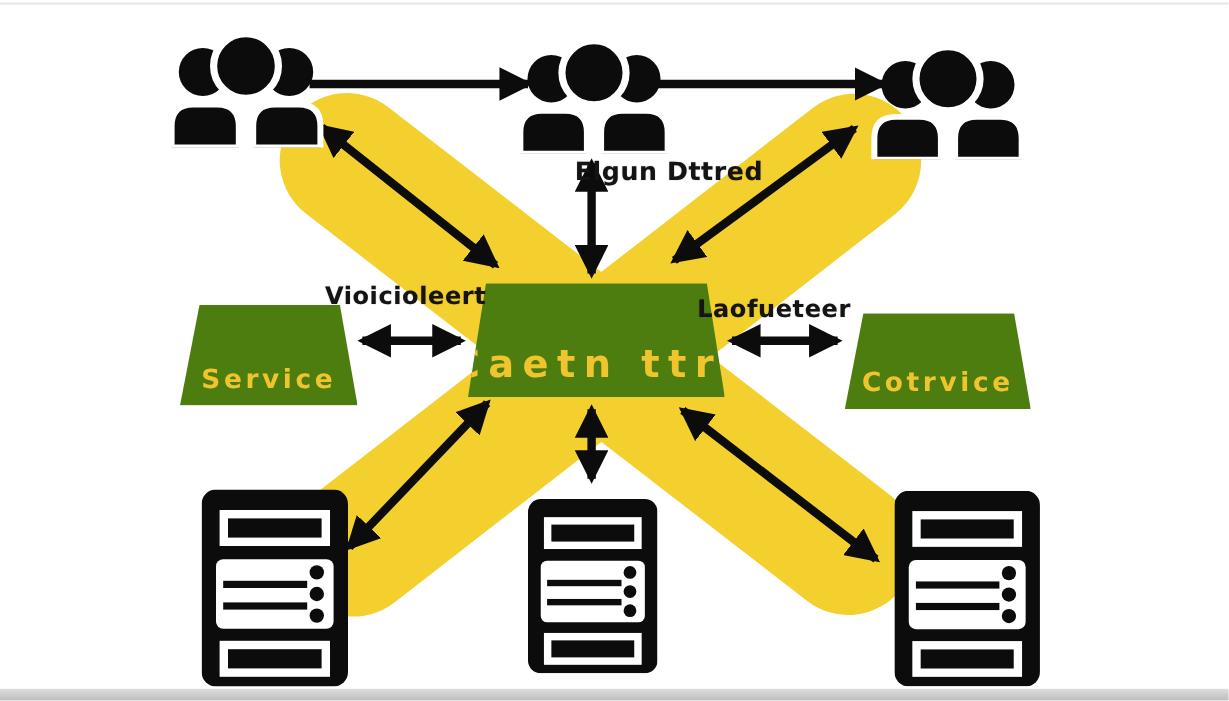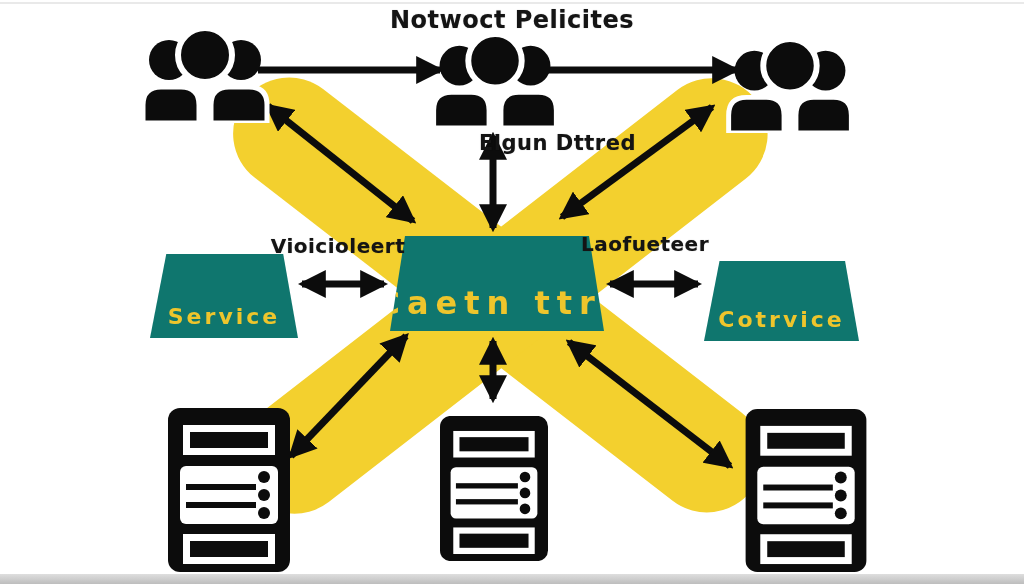--- a/index.html
+++ b/index.html
@@ -19,39 +19,39 @@
 
   .icon { position:absolute; z-index:4; }
   .users-left   { left:140px; top:27px;  width:130px; height:96px; }
   .users-center { left:430px; top:33px;  width:130px; height:95px; }
   .users-right  { left:725px; top:38px;  width:130px; height:95px; }
   .server-left   { left:168px; top:408px; width:122px; height:164px; }
   .server-center { left:440px; top:407px; width:108px; height:163px; }
   .server-right  { left:745px; top:409px; width:122px; height:163px; }
 
   
-  .trap { position:absolute; background:#0f766e; display:flex; align-items:flex-end; justify-content:center; z-index:4; }
+  .trap { position:absolute; background:#4d7c0f; display:flex; align-items:flex-end; justify-content:center; z-index:4; }
   .trap span { font-weight:800; color:#eec52c; white-space:nowrap; }
   .trap-center { left:390px; top:236px; width:214px; height:95px;
                  clip-path:polygon(7% 0, 93% 0, 100% 100%, 0 100%); }
   .trap-center span { font-size:32px; letter-spacing:7px; padding-bottom:9px; padding-left:7px; }
   .trap-left { left:150px; top:254px; width:148px; height:84px;
                clip-path:polygon(11% 0, 90% 0, 100% 100%, 0 100%); }
   .trap-left span { font-size:22px; letter-spacing:3px; padding-bottom:9px; }
   .trap-right { left:704px; top:261px; width:155px; height:80px;
                 clip-path:polygon(10% 0, 91% 0, 100% 100%, 0 100%); }
   .trap-right span { font-size:22px; letter-spacing:3px; padding-bottom:9px; }
 
   
   .lbl { position:absolute; font-weight:800; color:#141414; white-space:nowrap; z-index:5;
          letter-spacing:0.5px; text-shadow:0 0 1px rgba(0,0,0,0.35); }
   .lbl-title { left:512px; top:6px;  transform:translateX(-50%); font-size:24px; }
   .lbl-elgun { left:479px; top:131px; font-size:21px; }
   .lbl-vio   { left:338px; top:234px; transform:translateX(-50%); font-size:20px; }
-  .lbl-lao   { left:645px; top:232px; transform:translateX(-50%); font-size:20px; }
+  .lbl-lao   { left:645px; top:245px; transform:translateX(-50%); font-size:20px; }
   .lbl-netl  { left:310px; top:332px; transform:translateX(-50%); font-size:21px; }
   .lbl-netr  { left:677px; top:334px; transform:translateX(-50%); font-size:21px; }
 
   .bottom-bar { position:absolute; left:0; right:0; bottom:0; height:10px;
                 background:linear-gradient(#dedede,#bdbdbd); z-index:6; }
 </style>
 </head>
 <body>
 
 <div class="canvas">
@@ -129,19 +129,18 @@
   <svg class="icon server-left" viewBox="0 0 122 164">
       <use href="#sym-server"></use>
     </svg>
   <svg class="icon server-center" viewBox="0 0 122 164">
       <use href="#sym-server"></use>
     </svg>
   <svg class="icon server-right" viewBox="0 0 122 164">
       <use href="#sym-server"></use>
     </svg>
 
-  <div class="lbl lbl-title">Notwoct Pelicites</div>
   <div class="lbl lbl-elgun">Elgun Dttred</div>
   <div class="lbl lbl-vio">Vioicioleert</div>
   <div class="lbl lbl-lao">Laofueteer</div>
 
   <div class="bottom-bar"></div>
 </div>
 
 </body></html>

